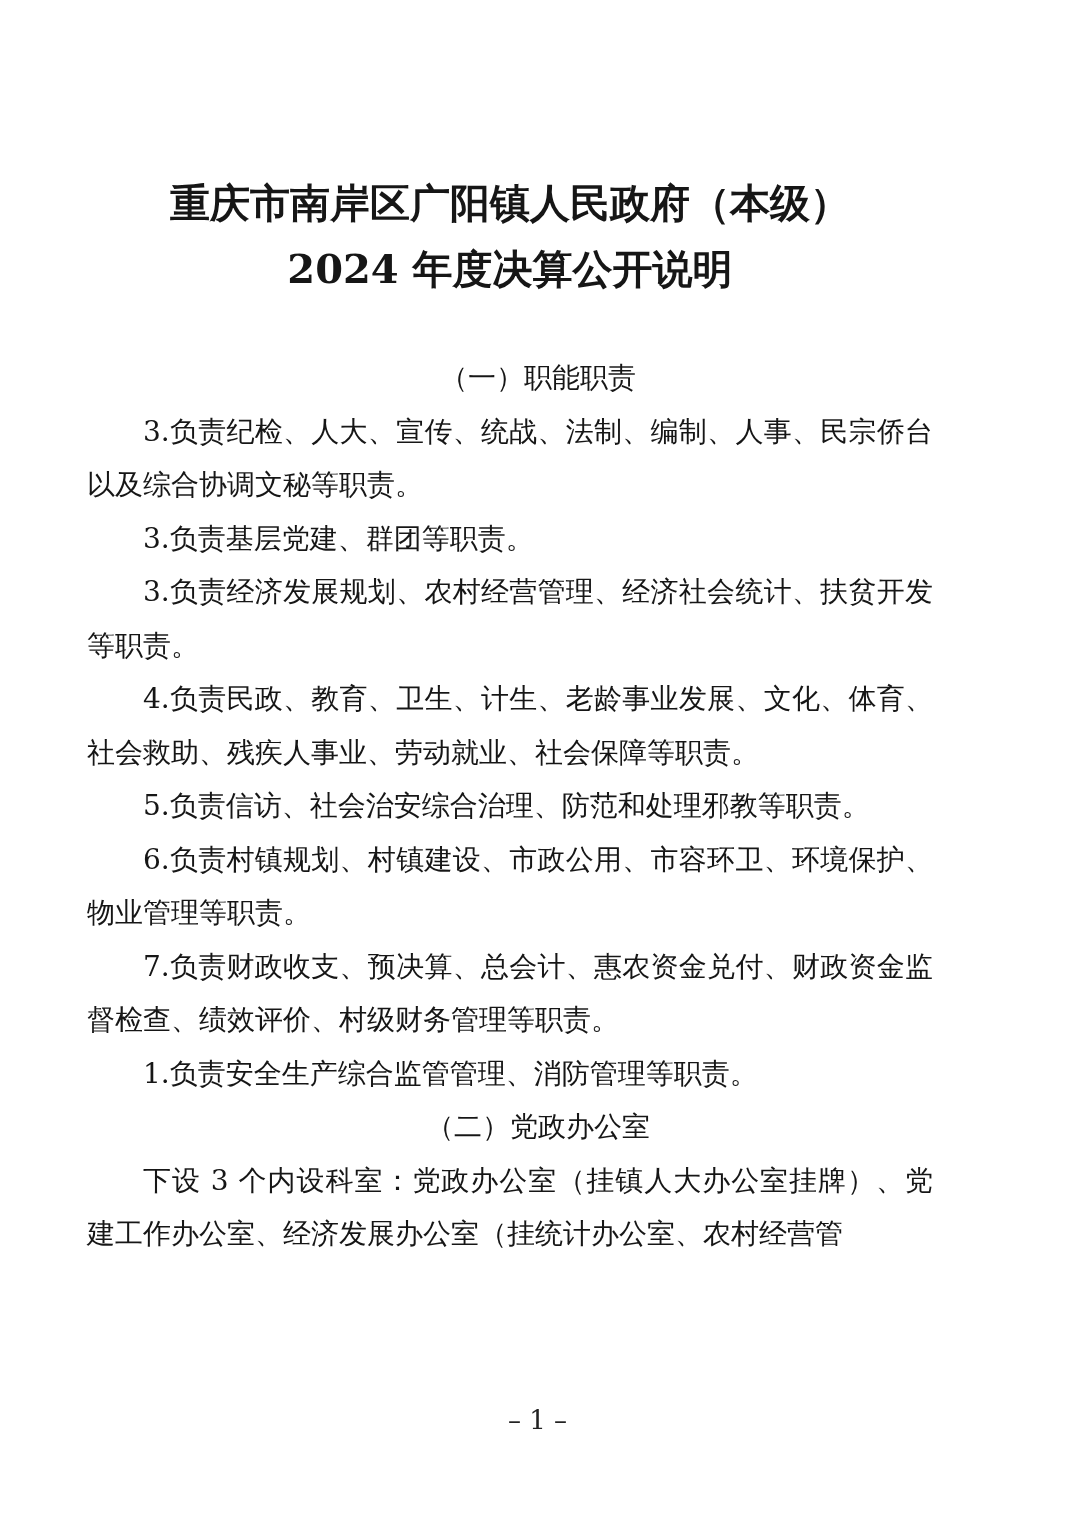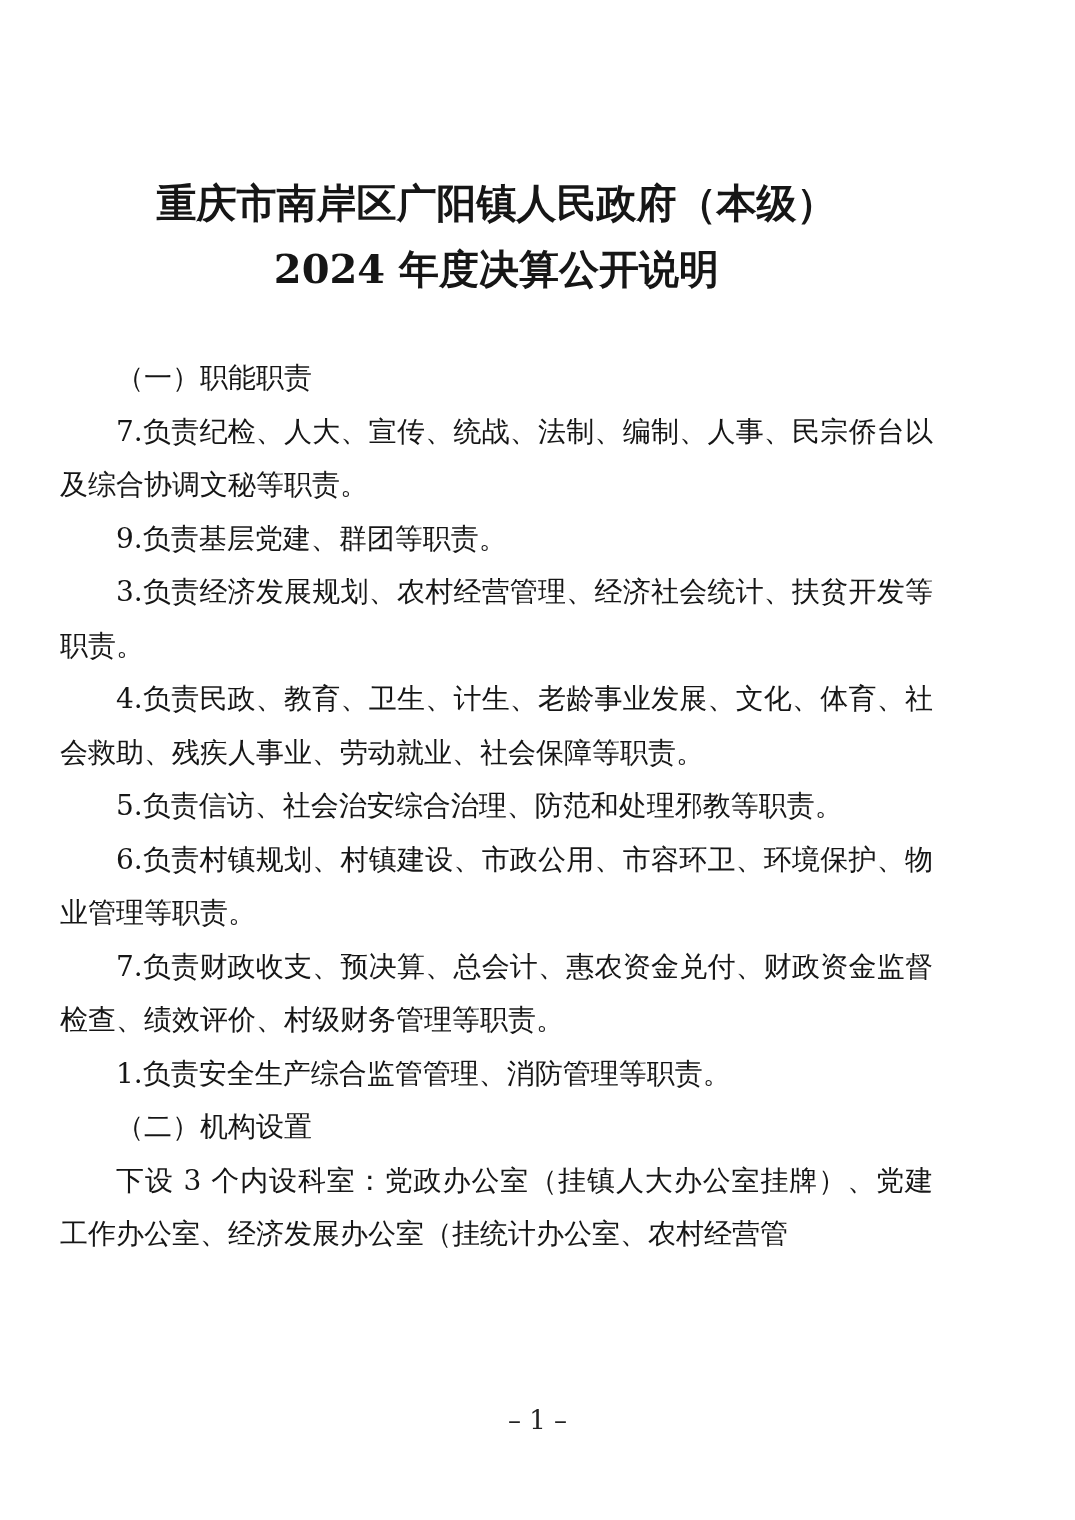--- a/index.html
+++ b/index.html
@@ -9,21 +9,21 @@
     background: #ffffff;
     color: #161616;
     font-family: "DejaVu Serif", "Liberation Serif", serif;
     position: relative;
     overflow: hidden;
   }
   .page {
     position: absolute;
     inset: 0;
     box-sizing: border-box;
-    padding: 0 142px 0 60px;
+    padding: 0 142px 0 87px;
   }
   .doc-title {
     margin-top: 170px;
     text-align: center;
     font-weight: 700;
     font-size: 40px;
     line-height: 66px;
     letter-spacing: 0px;
   }
   .doc-body {
@@ -38,20 +38,21 @@
     line-height: 53.5px;
     margin: 0;
     text-indent: 2em;
   }
   .h-kai {
     font-weight: 400;
     font-size: 28px;
     line-height: 53.5px;
     margin: 0;
     text-indent: 2em;
+    text-align: center;
   }
   p.body-para {
     margin: 0;
     font-size: 28px;
     line-height: 53.5px;
     text-indent: 2em;
     text-align: justify;
     text-justify: inter-ideograph;
     word-break: normal;
   }
@@ -72,30 +73,30 @@
 <div class="page">
 
   <header class="doc-title">
     <div>重庆市南岸区广阳镇人民政府（本级）</div>
     <div>2024 年度决算公开说明</div>
   </header>
 
   <main class="doc-body">
     <h3 class="h-kai">（一）职能职责</h3>
 
-    <p class="body-para">7.负责纪检、人大、宣传、统战、法制、编制、人事、民宗侨台以及综合协调文秘等职责。</p>
-    <p class="body-para">9.负责基层党建、群团等职责。</p>
+    <p class="body-para">3.负责纪检、人大、宣传、统战、法制、编制、人事、民宗侨台以及综合协调文秘等职责。</p>
+    <p class="body-para">3.负责基层党建、群团等职责。</p>
     <p class="body-para">3.负责经济发展规划、农村经营管理、经济社会统计、扶贫开发等职责。</p>
     <p class="body-para">4.负责民政、教育、卫生、计生、老龄事业发展、文化、体育、社会救助、残疾人事业、劳动就业、社会保障等职责。</p>
     <p class="body-para">5.负责信访、社会治安综合治理、防范和处理邪教等职责。</p>
     <p class="body-para">6.负责村镇规划、村镇建设、市政公用、市容环卫、环境保护、物业管理等职责。</p>
     <p class="body-para">7.负责财政收支、预决算、总会计、惠农资金兑付、财政资金监督检查、绩效评价、村级财务管理等职责。</p>
     <p class="body-para">1.负责安全生产综合监管管理、消防管理等职责。</p>
 
-    <h3 class="h-kai">（二）机构设置</h3>
+    <h3 class="h-kai">（二）党政办公室</h3>
     <p class="body-para">下设 3 个内设科室：党政办公室（挂镇人大办公室挂牌）、党建工作办公室、经济发展办公室（挂统计办公室、农村经营管</p>
   </main>
 
   <footer class="page-footer">
     <span>– 1 –</span>
   </footer>
 
 </div>
 
 </body></html>

